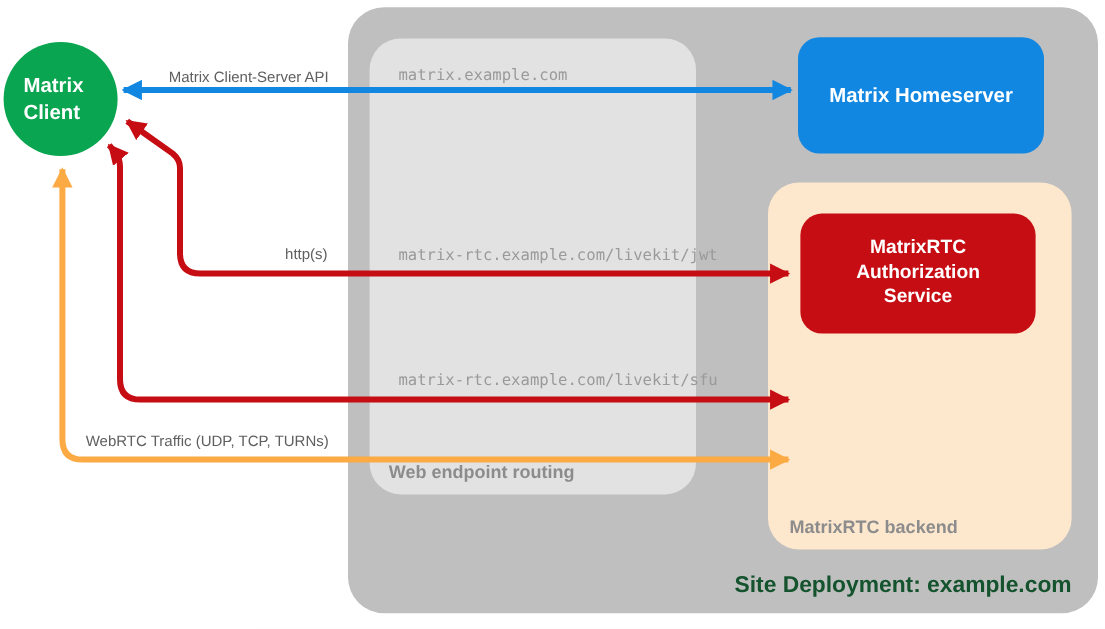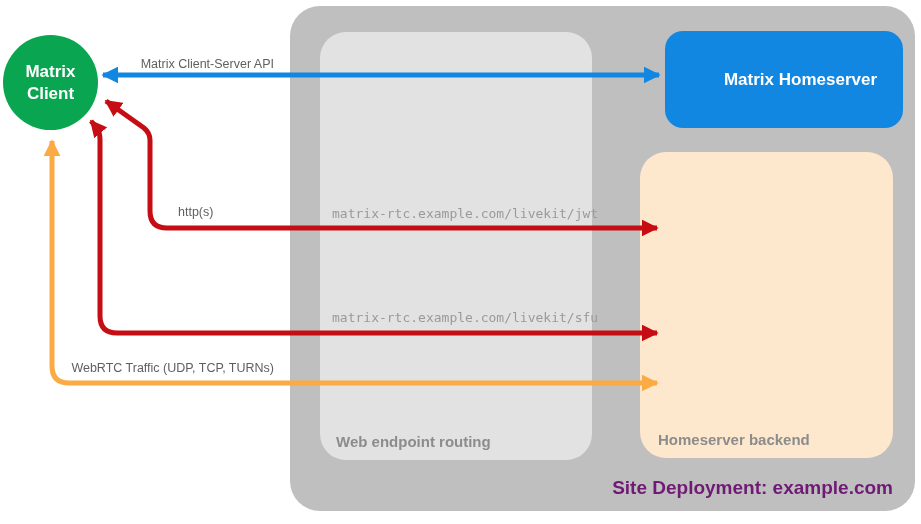--- a/index.html
+++ b/index.html
@@ -7,49 +7,49 @@
     position:relative;width:921px;height:524px;overflow:hidden;
     font-family:"Liberation Sans",sans-serif;background:#ffffff;
   }
   
   .box{position:absolute;box-sizing:border-box;}
   .site{
     left:290px;top:6px;width:625px;height:505px;border-radius:30px;
     background:var(--c-outer_gray,#bfbfbf);
   }
   .site-label{
-    position:absolute;right:22px;bottom:12px;color:#701a75;
+    position:absolute;right:22px;bottom:12px;color:#14532d;
     font-size:19px;font-weight:bold;
   }
   .routing{
-    left:320px;top:32px;width:272px;height:428px;border-radius:26px;
+    left:308px;top:32px;width:272px;height:380px;border-radius:26px;
     background:var(--c-inner_gray,#e2e2e2);
   }
   .backend{
     left:640px;top:152px;width:253px;height:306px;border-radius:26px;
     background:var(--c-peach,#fde7cd);
   }
   .container-label{
     position:absolute;left:16px;bottom:10px;
     color:var(--c-container_label_gray,#8c8c8c);
     font-size:15px;font-weight:bold;
   }
   
   .node{
     position:absolute;display:flex;align-items:center;justify-content:center;
-    color:#ffffff;font-weight:bold;text-align:center;border-radius:18px;padding-left:33px;
+    color:#ffffff;font-weight:bold;text-align:center;border-radius:18px;
   }
   .homeserver{left:665px;top:31px;width:205px;height:97px;background:var(--c-blue,#1287e2);font-size:17px;}
   .auth{left:667px;top:178px;width:196px;height:100px;background:var(--c-red,#c60d13);font-size:16px;line-height:1.3;}
   .auth .inner{max-width:130px;}
   .sfu{left:667px;top:310px;width:196px;height:97px;background:var(--c-orange,#fcaa43);font-size:18px;}
   .client{
     position:absolute;left:3px;top:35px;width:95px;height:95px;border-radius:50%;
     background:var(--c-green,#0aa550);display:flex;align-items:center;justify-content:center;
-    color:#ffffff;font-weight:bold;font-size:17px;text-align:center;line-height:1.25;
+    color:#ffffff;font-weight:bold;font-size:17px;text-align:left;line-height:1.25;
   }
   .client .inner{max-width:62px;}
   
   .conn-label{
     position:absolute;color:var(--c-label_gray,#5f5f5f);
     font-size:12.5px;font-weight:normal;white-space:nowrap;
   }
   .route-label{
     position:absolute;color:var(--c-url_gray,#9a9a9a);
     font-family:"DejaVu Sans Mono",monospace;font-size:13px;white-space:nowrap;
@@ -71,37 +71,41 @@
 
   <div class="box site">
     <div class="site-label">Site Deployment: example.com</div>
   </div>
 
   <div class="box routing">
     <div class="container-label">Web endpoint routing</div>
   </div>
 
   <div class="box backend">
-    <div class="container-label" style="left:18px;">Homeserver backend</div>
+    <div class="container-label" style="left:18px;">MatrixRTC backend</div>
   </div>
 
   <div class="node homeserver">
     <div class="inner">Matrix Homeserver</div>
   </div>
 
+  <div class="node auth">
+    <div class="inner">MatrixRTC Authorization Service</div>
+  </div>
 
 
   <div class="client">
     <div class="inner">Matrix Client</div>
   </div>
 
   <div class="conn-label" style="left:110px;top:57px;width:164px;text-align:right;">Matrix Client-Server API</div>
-  <div class="conn-label" style="left:178px;top:205px;width:95px;">http(s)</div>
+  <div class="conn-label" style="left:178px;top:205px;width:95px;text-align:right;">http(s)</div>
   <div class="conn-label" style="left:58px;top:361px;width:216px;text-align:right;">WebRTC Traffic (UDP, TCP, TURNs)</div>
 
+  <div class="route-label" style="left:332px;top:56px;">matrix.example.com</div>
   <div class="route-label" style="left:332px;top:206px;">matrix-rtc.example.com/livekit/jwt</div>
   <div class="route-label" style="left:332px;top:310px;">matrix-rtc.example.com/livekit/sfu</div>
 
   <svg id="arrows" viewBox="0 0 921 524" xmlns="http://www.w3.org/2000/svg">
     <defs>
       <marker id="head-blue" viewBox="0 0 10 10" refX="9" refY="5" markerWidth="3.4" markerHeight="3.4" orient="auto-start-reverse" markerUnits="strokeWidth">
         <path d="M0 0 L10 5 L0 10 z" class="mk-blue"></path>
       </marker>
       <marker id="head-red" viewBox="0 0 10 10" refX="9" refY="5" markerWidth="3.4" markerHeight="3.4" orient="auto-start-reverse" markerUnits="strokeWidth">
         <path d="M0 0 L10 5 L0 10 z" class="mk-red"></path>

